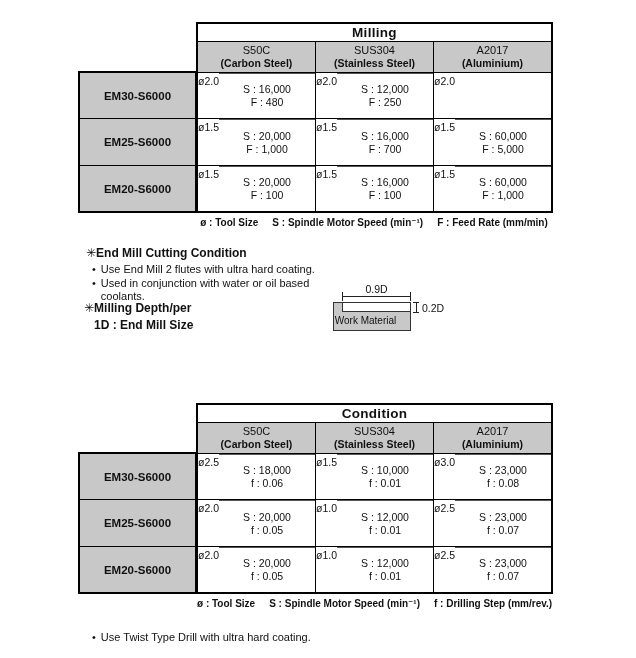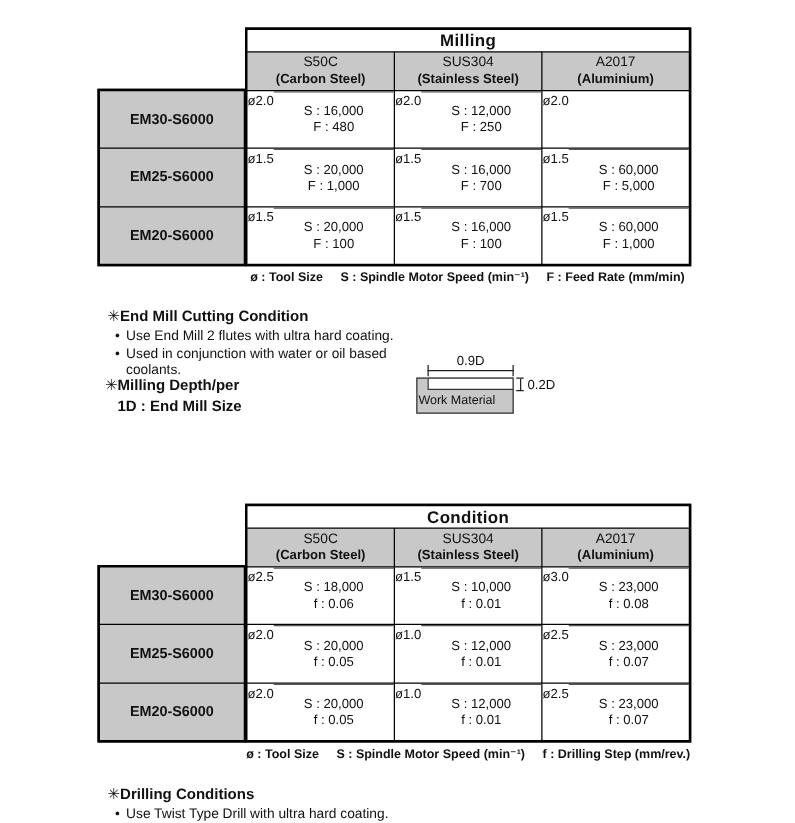--- a/index.html
+++ b/index.html
@@ -298,21 +298,20 @@
         <span>f : 0.07</span>
       </div>
     </div>
   </div>
 
   <div class="footnote" style="top:598px;">
     <span>ø : Tool Size</span><span>S : Spindle Motor Speed (min⁻¹)</span><span>f : Drilling Step (mm/rev.)</span>
   </div>
 
   <div style="position:absolute; left:70px; top:628px;">
-    <div class="note-title">✳Drilling Conditions</div>
     <div class="bullets">
       <div class="bullet-row">
         <span class="bullet-dot">•</span>
         <span class="bullet-text">Use Twist Type Drill with ultra hard coating.</span>
       </div>
     </div>
   </div>
 
 </div>
 

